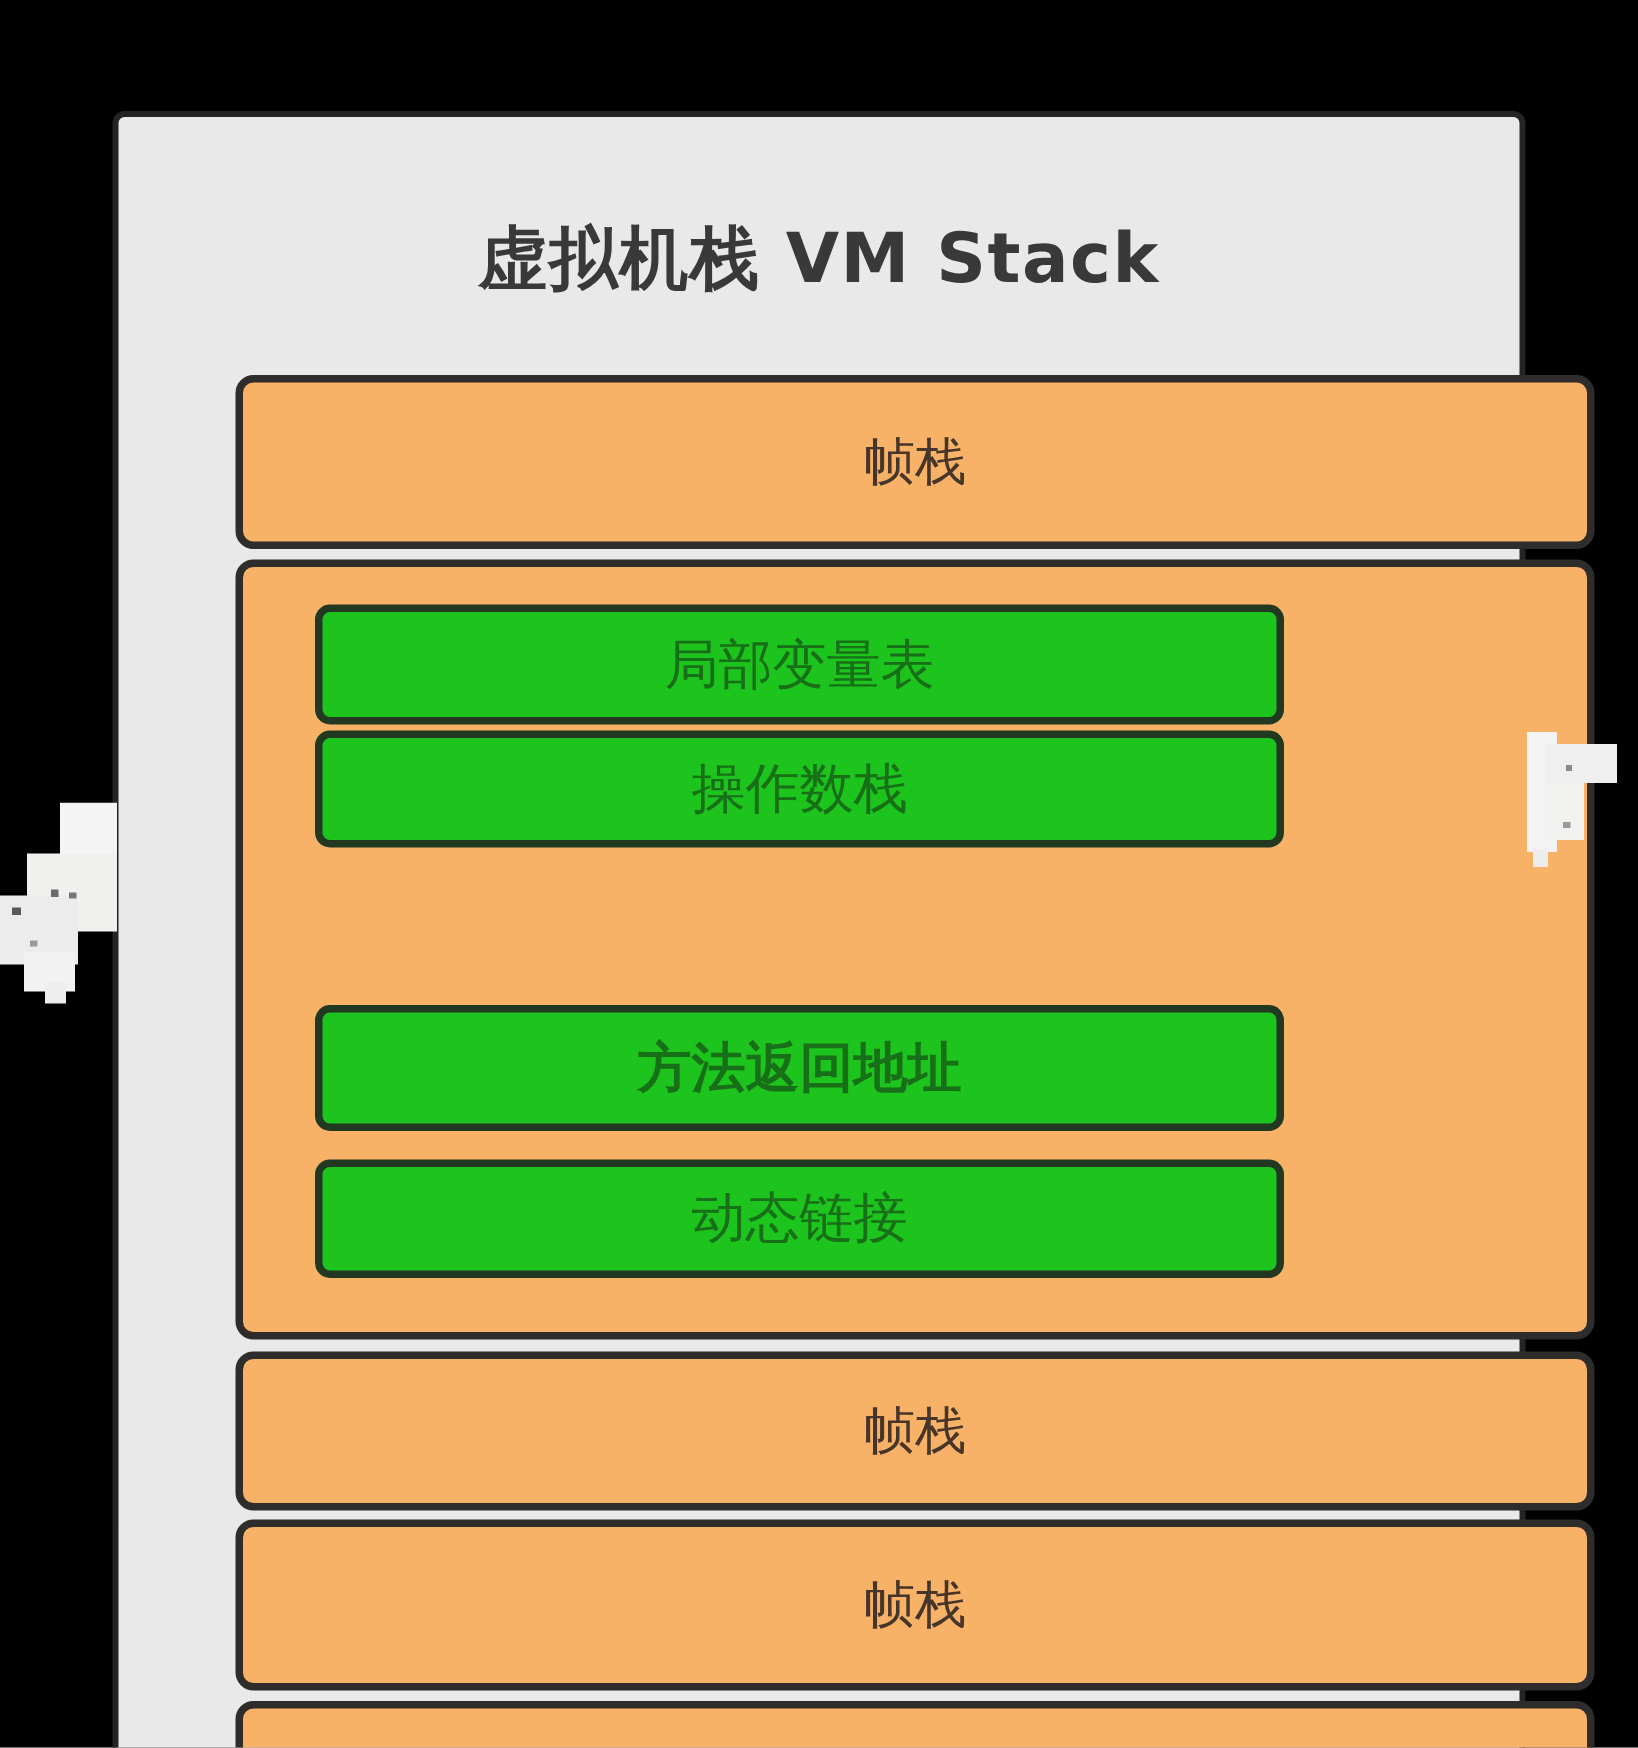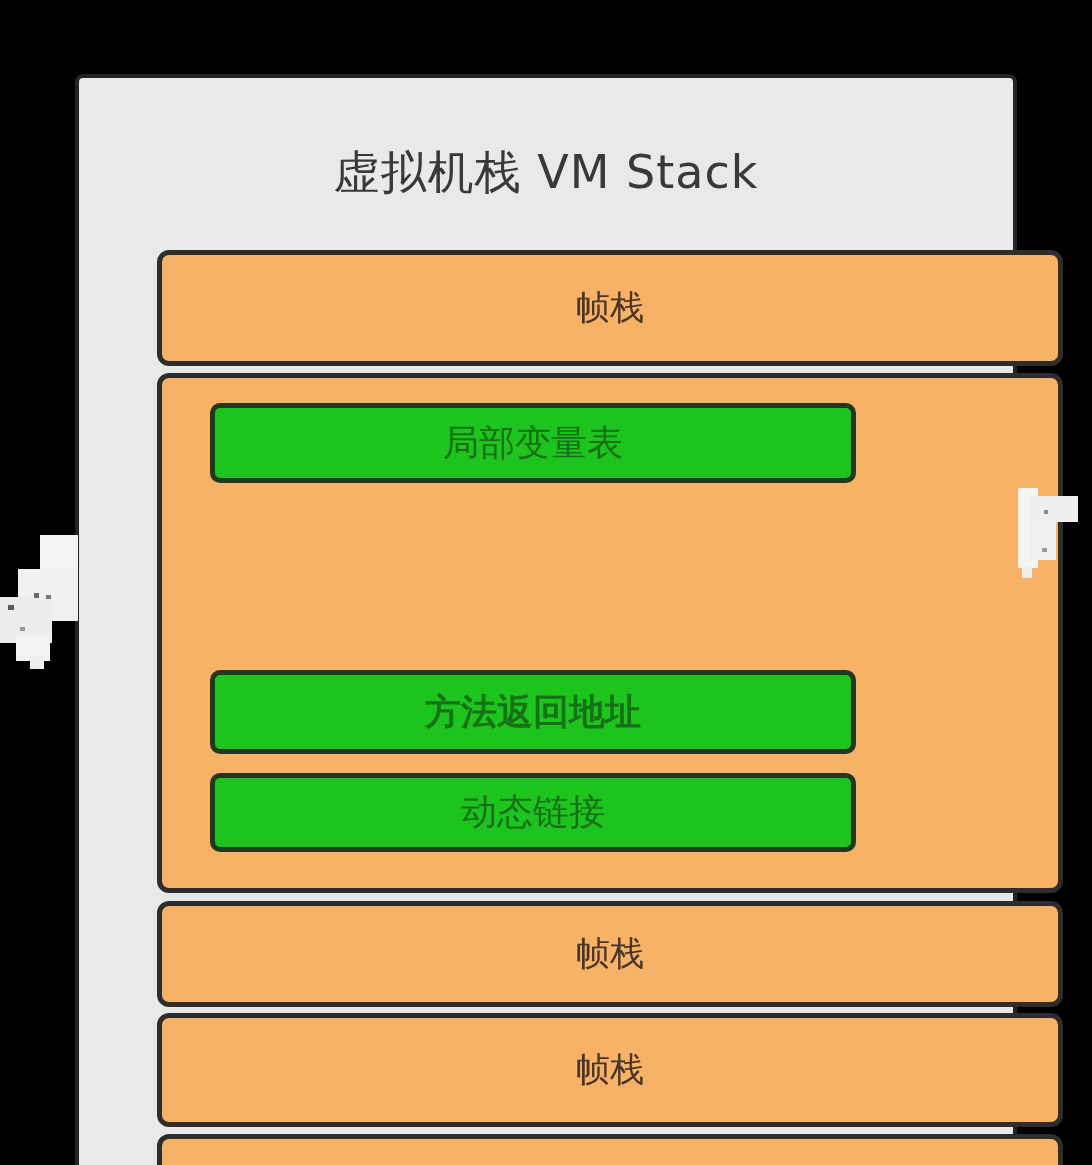--- a/index.html
+++ b/index.html
@@ -18,21 +18,21 @@
     background: #e9e9e9;
     border: 4px solid #242424;
     border-radius: 8px;
   }
   .panel-title {
     position: absolute;
     left: 0; top: 64px;
     width: 100%;
     text-align: center;
     font-size: 46px;
-    font-weight: normal;
+    font-weight: bold;
     color: #393939;
     letter-spacing: 1px;
   }
   .frame-box {
     position: absolute;
     left: 78px;
     width: 906px;
     background: #f8b267;
     border: 5px solid #2e2d2b;
     border-radius: 12px;
@@ -81,20 +81,23 @@
   <div class="panel-title">虚拟机栈 VM Stack</div>
 
   <div class="frame-box frame-1">
     <span class="frame-label">帧栈</span>
   </div>
 
   <div class="frame-box frame-2">
     <div class="detail-box detail-1">
       <span class="detail-label">局部变量表</span>
     </div>
+    <div class="detail-box detail-2">
+      <span class="detail-label">操作数栈</span>
+    </div>
     <div class="detail-box detail-4">
       <span class="detail-label">方法返回地址</span>
     </div>
     <div class="detail-box detail-5">
       <span class="detail-label">动态链接</span>
     </div>
   </div>
 
   <div class="frame-box frame-3">
     <span class="frame-label">帧栈</span>

